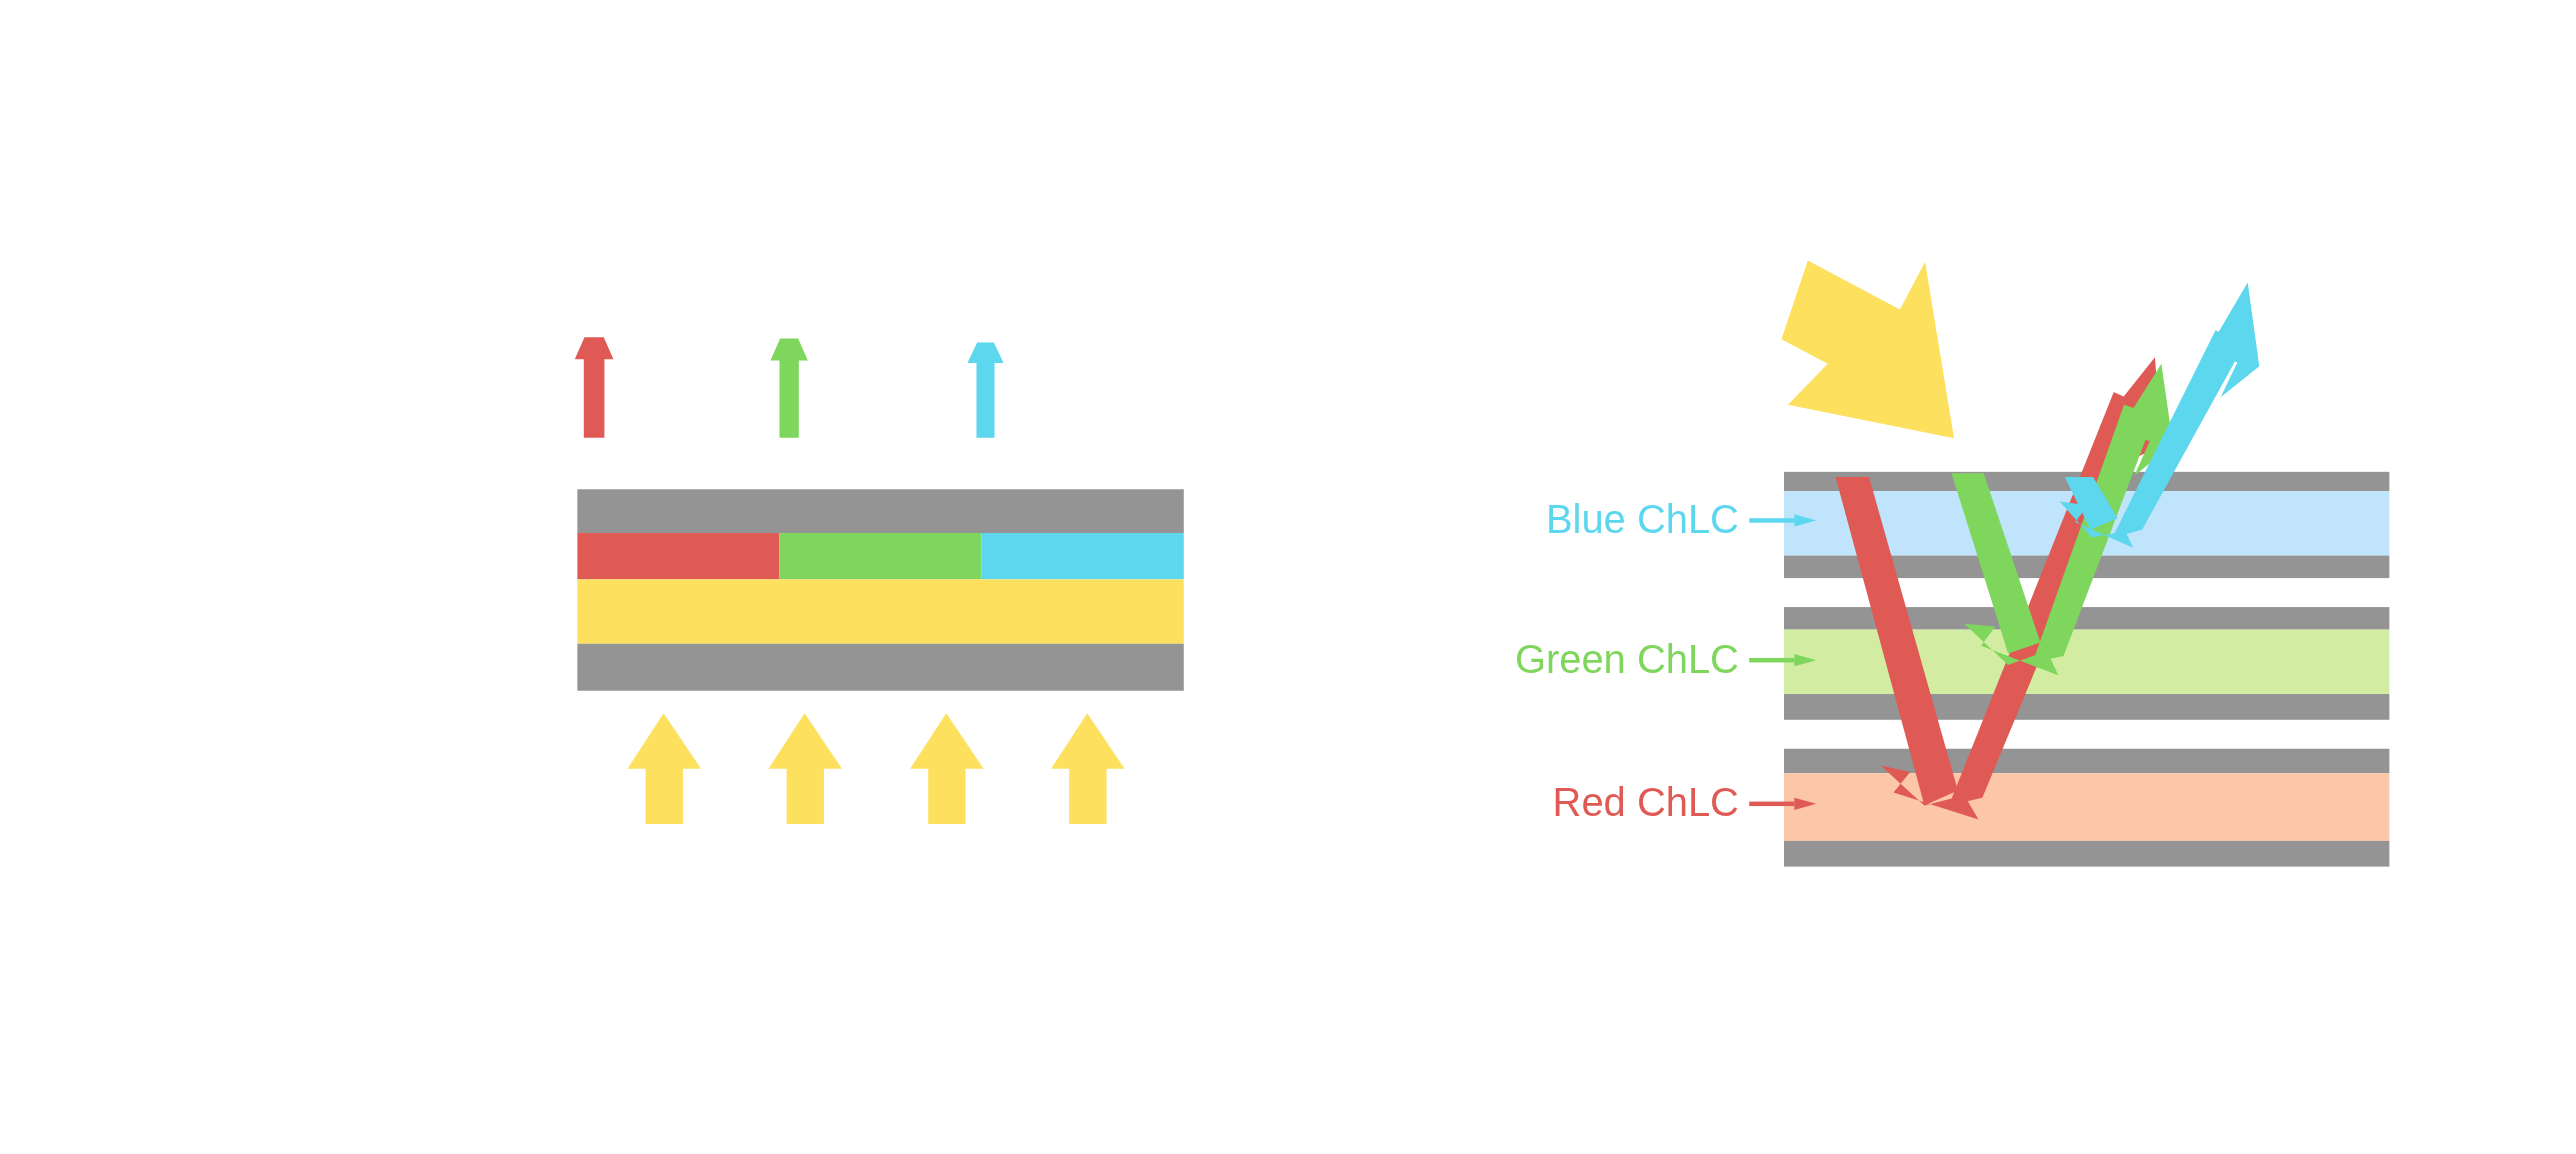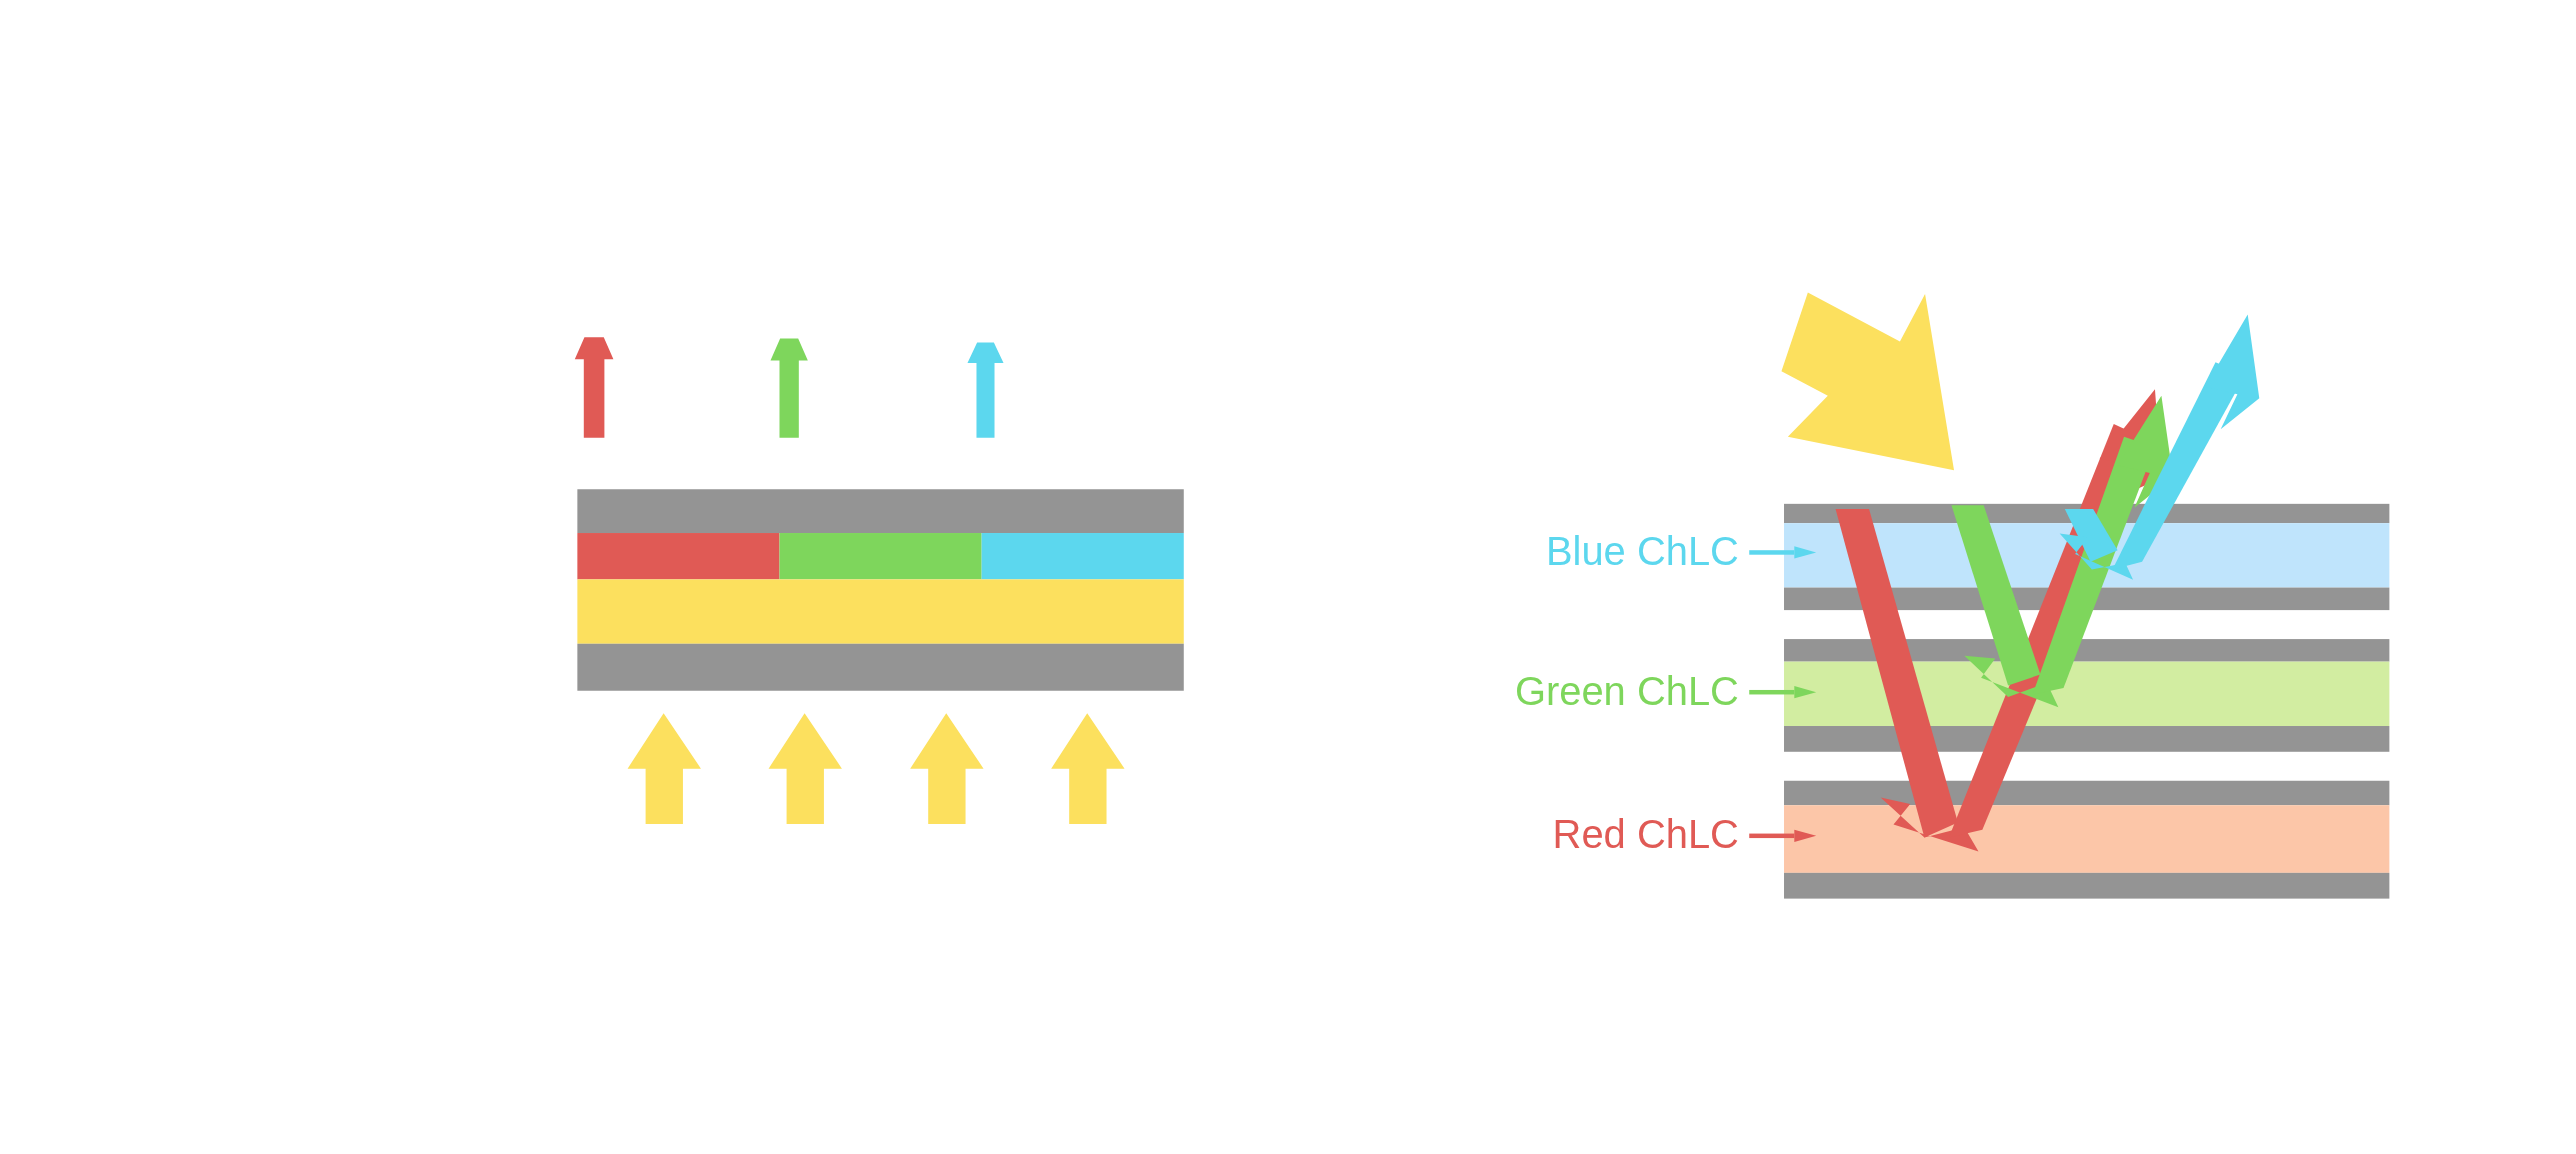--- a/index.html
+++ b/index.html
@@ -52,21 +52,21 @@
       </g>
       <g>
         <polygon points="629,628 687,714 659,714 659,800 601,800 601,714 573,714" fill="#fce05e"></polygon>
       </g>
       <g>
         <polygon points="848,628 906,714 878,714 878,800 820,800 820,714 792,714" fill="#fce05e"></polygon>
       </g>
     </svg>
   </div>
 
-  <div class="panel" style="left:1391px;top:272px;width:1005px;height:644px;">
+  <div class="panel" style="left:1391px;top:240px;width:1005px;height:644px;">
     <svg width="1005" height="644" viewBox="0 0 1560 1000">
 
       <g>
         <polygon points="647,32 790,108 829,34 874,308 616,256 678,192 606,154" fill="#fce05e"></polygon>
       </g>
 
       <g>
         <rect x="610" y="360" width="940" height="30" fill="#949494"></rect>
         <rect x="610" y="390" width="940" height="100" fill="#bfe4fc"></rect>
         <rect x="610" y="490" width="940" height="35" fill="#949494"></rect>

